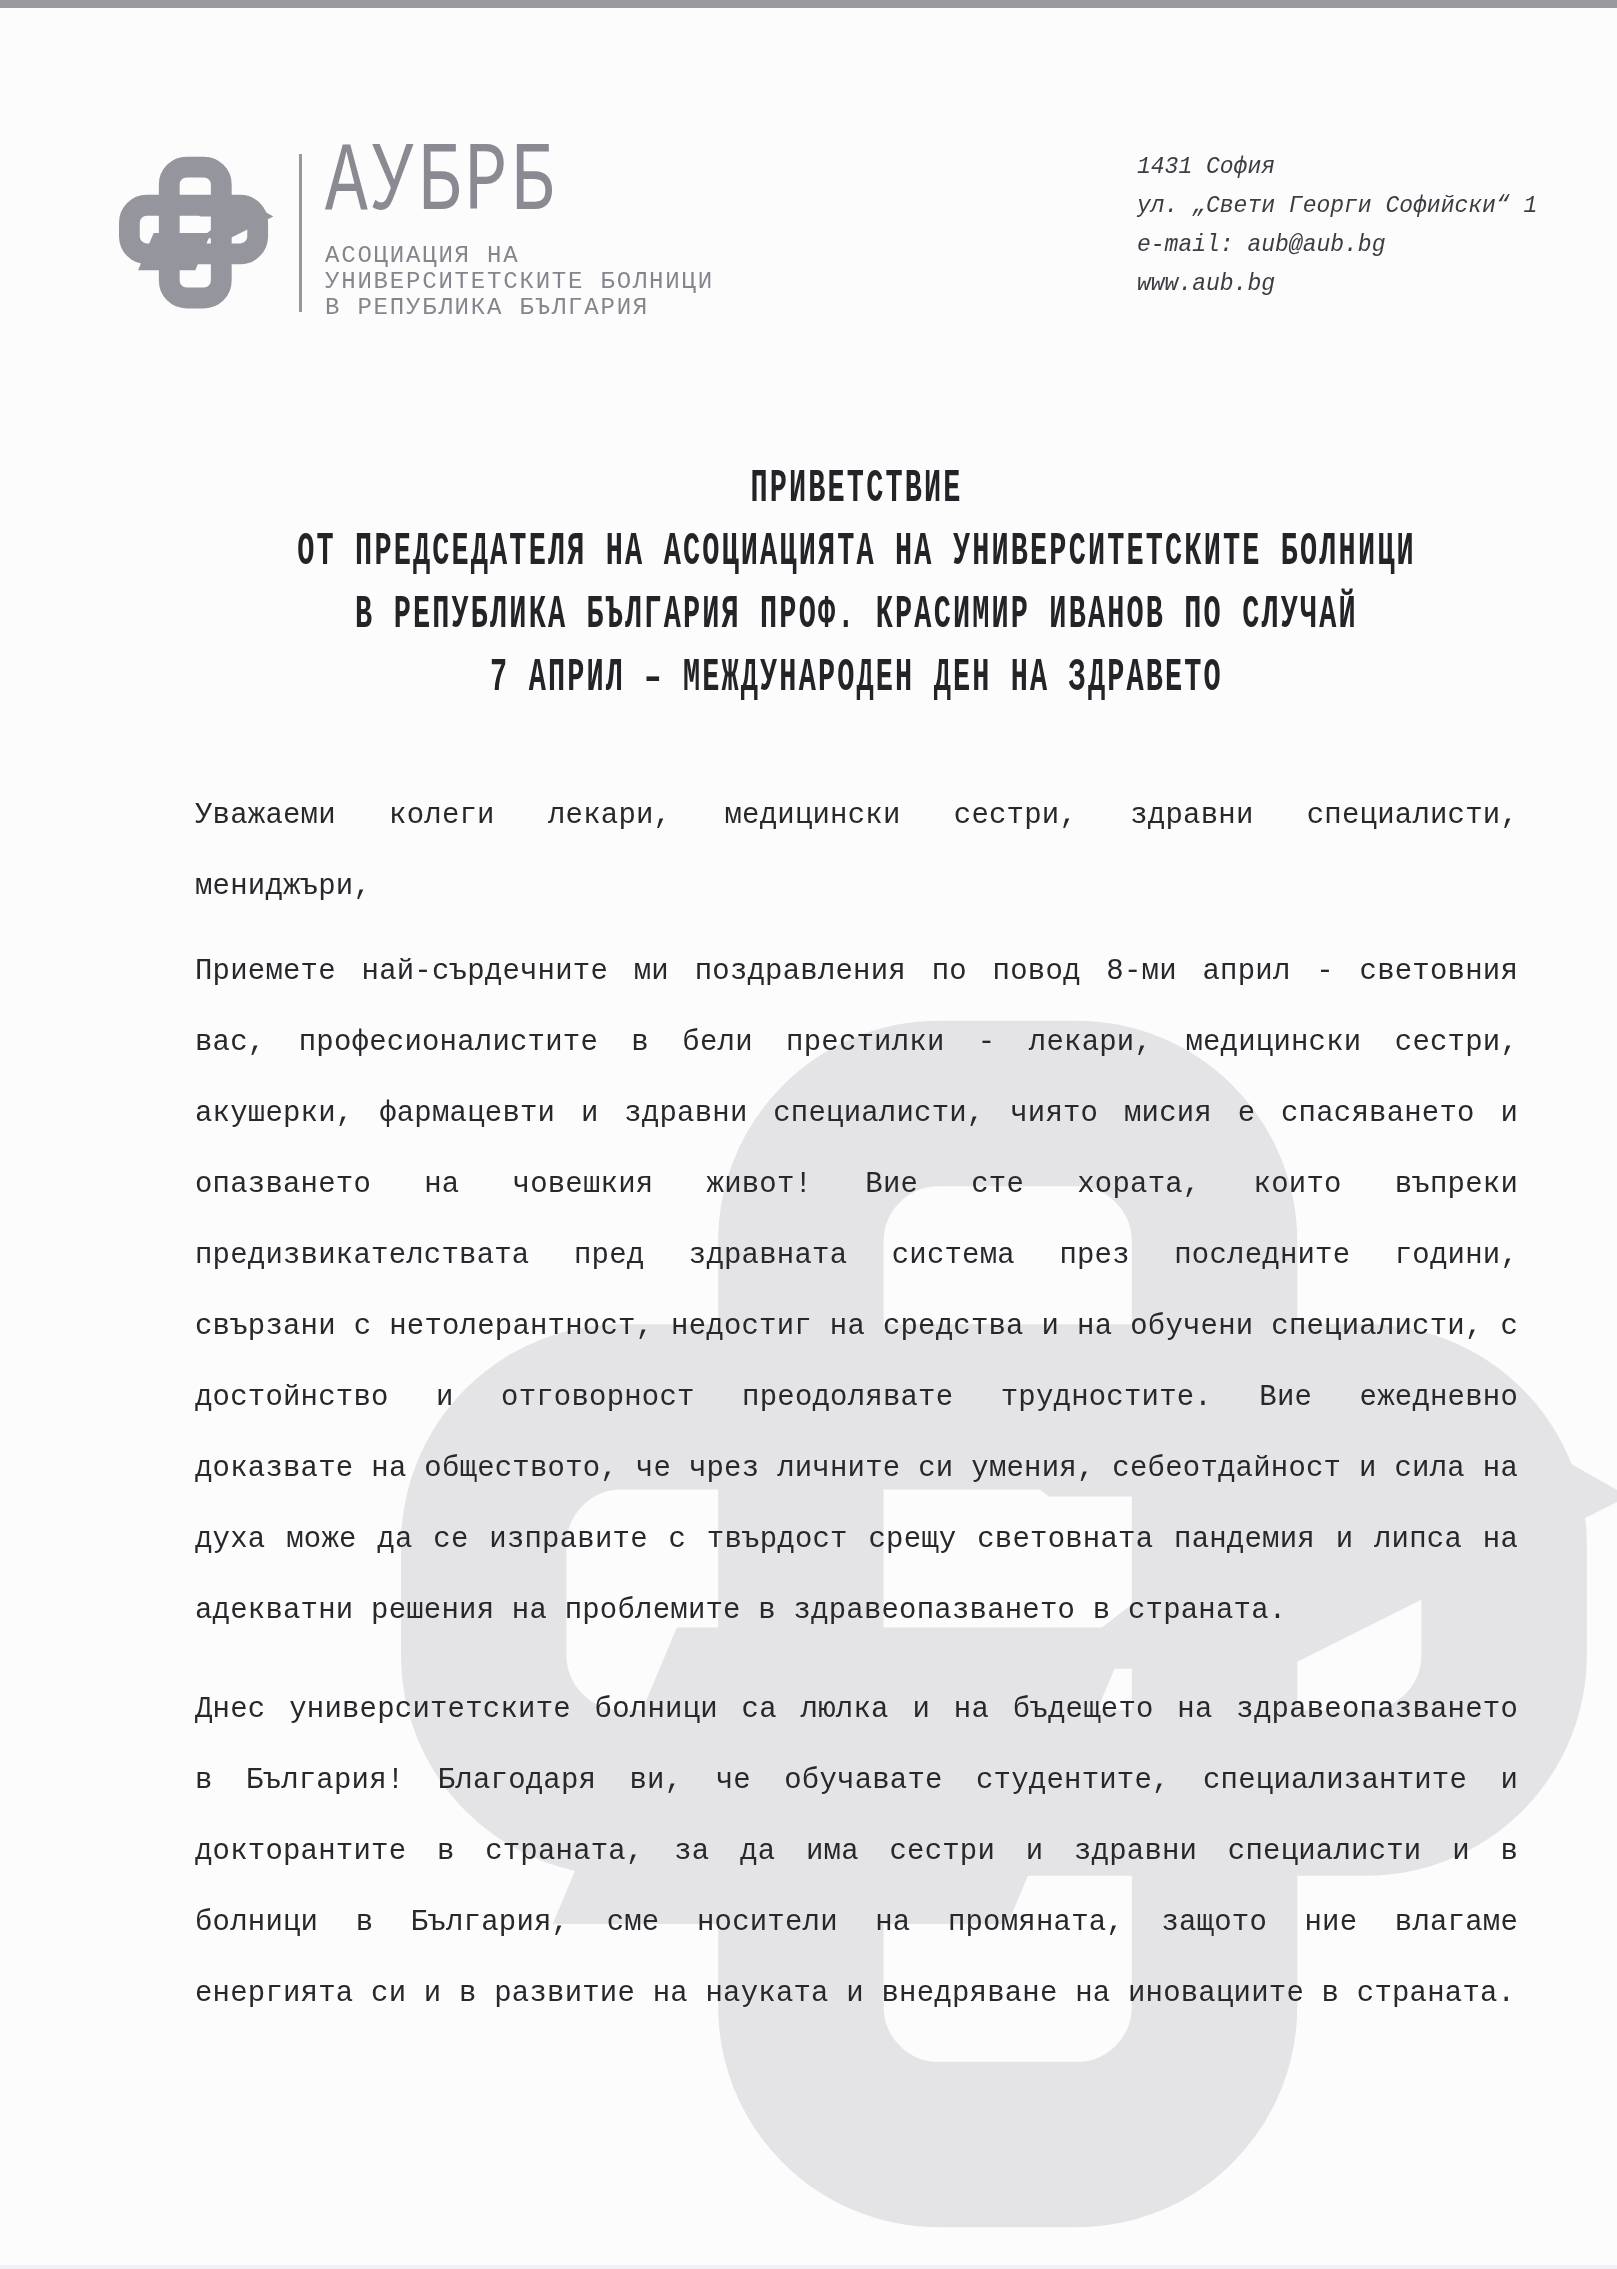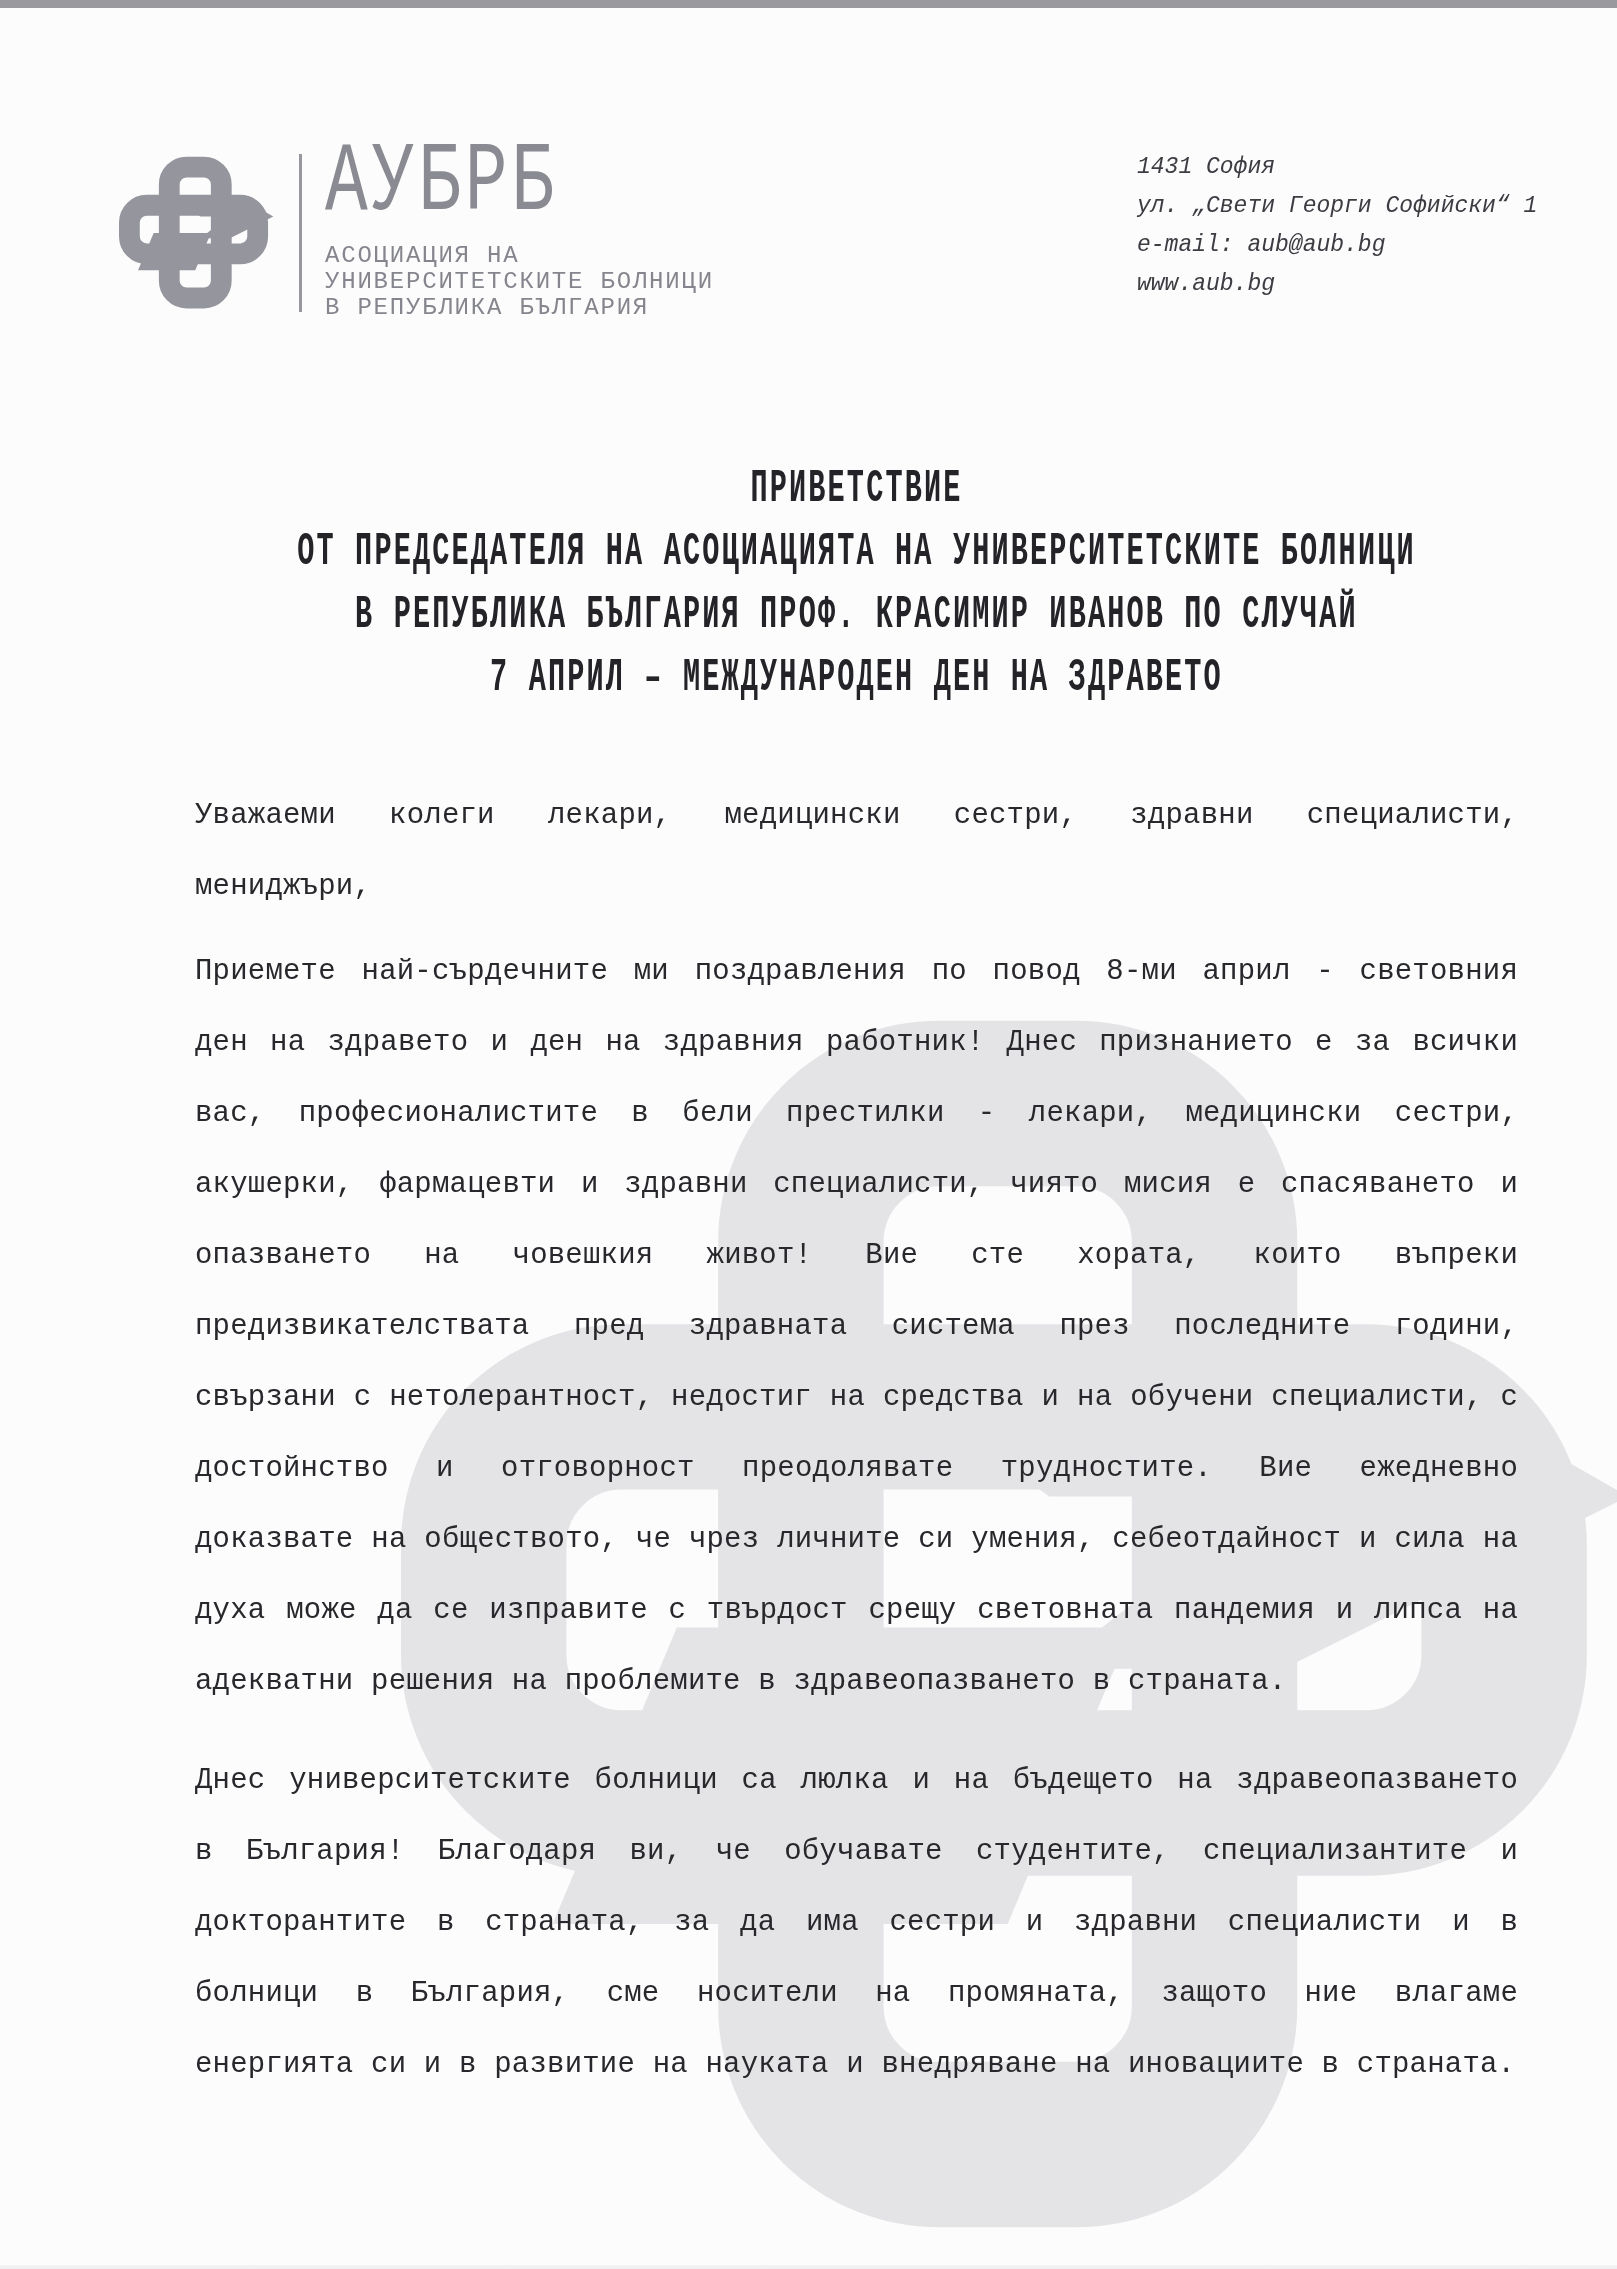--- a/index.html
+++ b/index.html
@@ -125,21 +125,20 @@
       <div class="title-line">7 АПРИЛ – МЕЖДУНАРОДЕН ДЕН НА ЗДРАВЕТО</div>
     </div>
 
   <div class="letter-body">
       <div class="paragraph">
         <div class="body-line">Уважаеми колеги лекари, медицински сестри, здравни специалисти,</div>
         <div class="body-line last">мениджъри,</div>
       </div>
       <div class="paragraph">
         <div class="body-line">Приемете най-сърдечните ми поздравления по повод 8-ми април - световния</div>
-        <div class="body-line">ден на здравето и ден на здравния работник! Днес признанието е за всички</div>
         <div class="body-line">вас, професионалистите в бели престилки - лекари, медицински сестри,</div>
         <div class="body-line">акушерки, фармацевти и здравни специалисти, чиято мисия е спасяването и</div>
         <div class="body-line">опазването на човешкия живот! Вие сте хората, които въпреки</div>
         <div class="body-line">предизвикателствата пред здравната система през последните години,</div>
         <div class="body-line">свързани с нетолерантност, недостиг на средства и на обучени специалисти, с</div>
         <div class="body-line">достойнство и отговорност преодолявате трудностите. Вие ежедневно</div>
         <div class="body-line">доказвате на обществото, че чрез личните си умения, себеотдайност и сила на</div>
         <div class="body-line">духа може да се изправите с твърдост срещу световната пандемия и липса на</div>
         <div class="body-line last">адекватни решения на проблемите в здравеопазването в страната.</div>
       </div>

